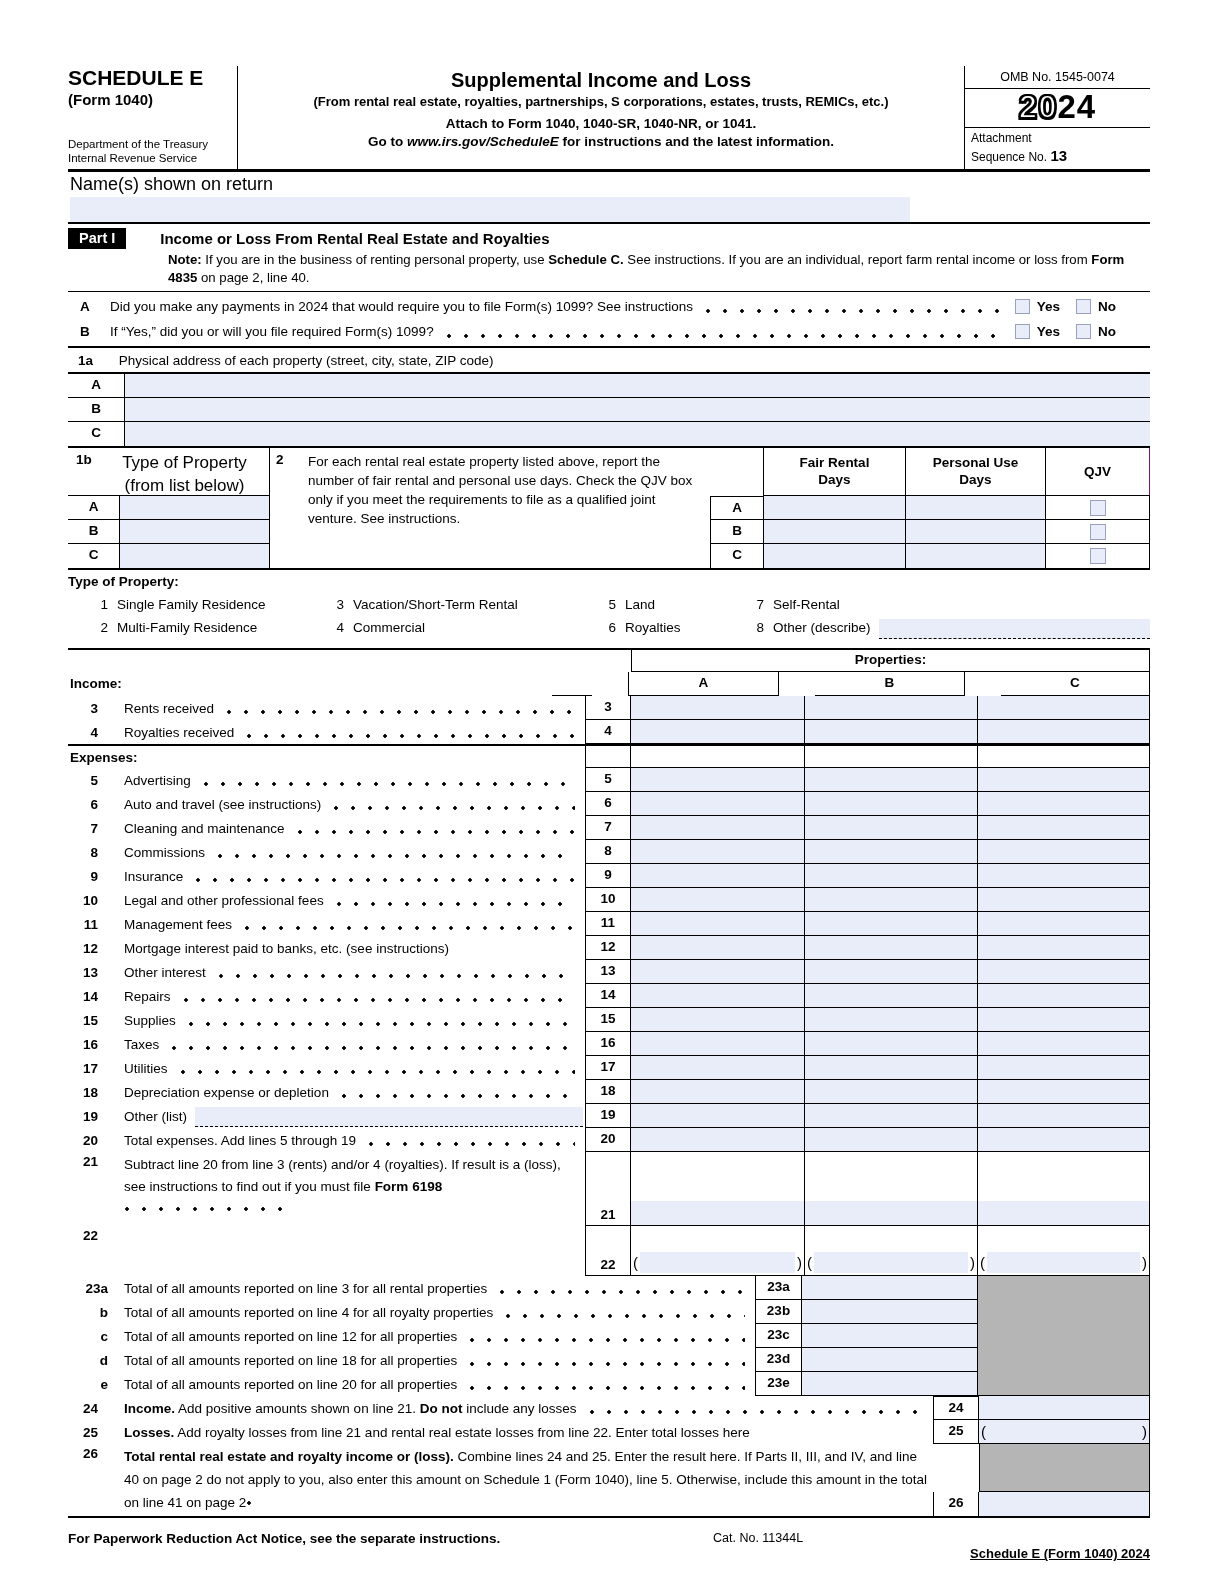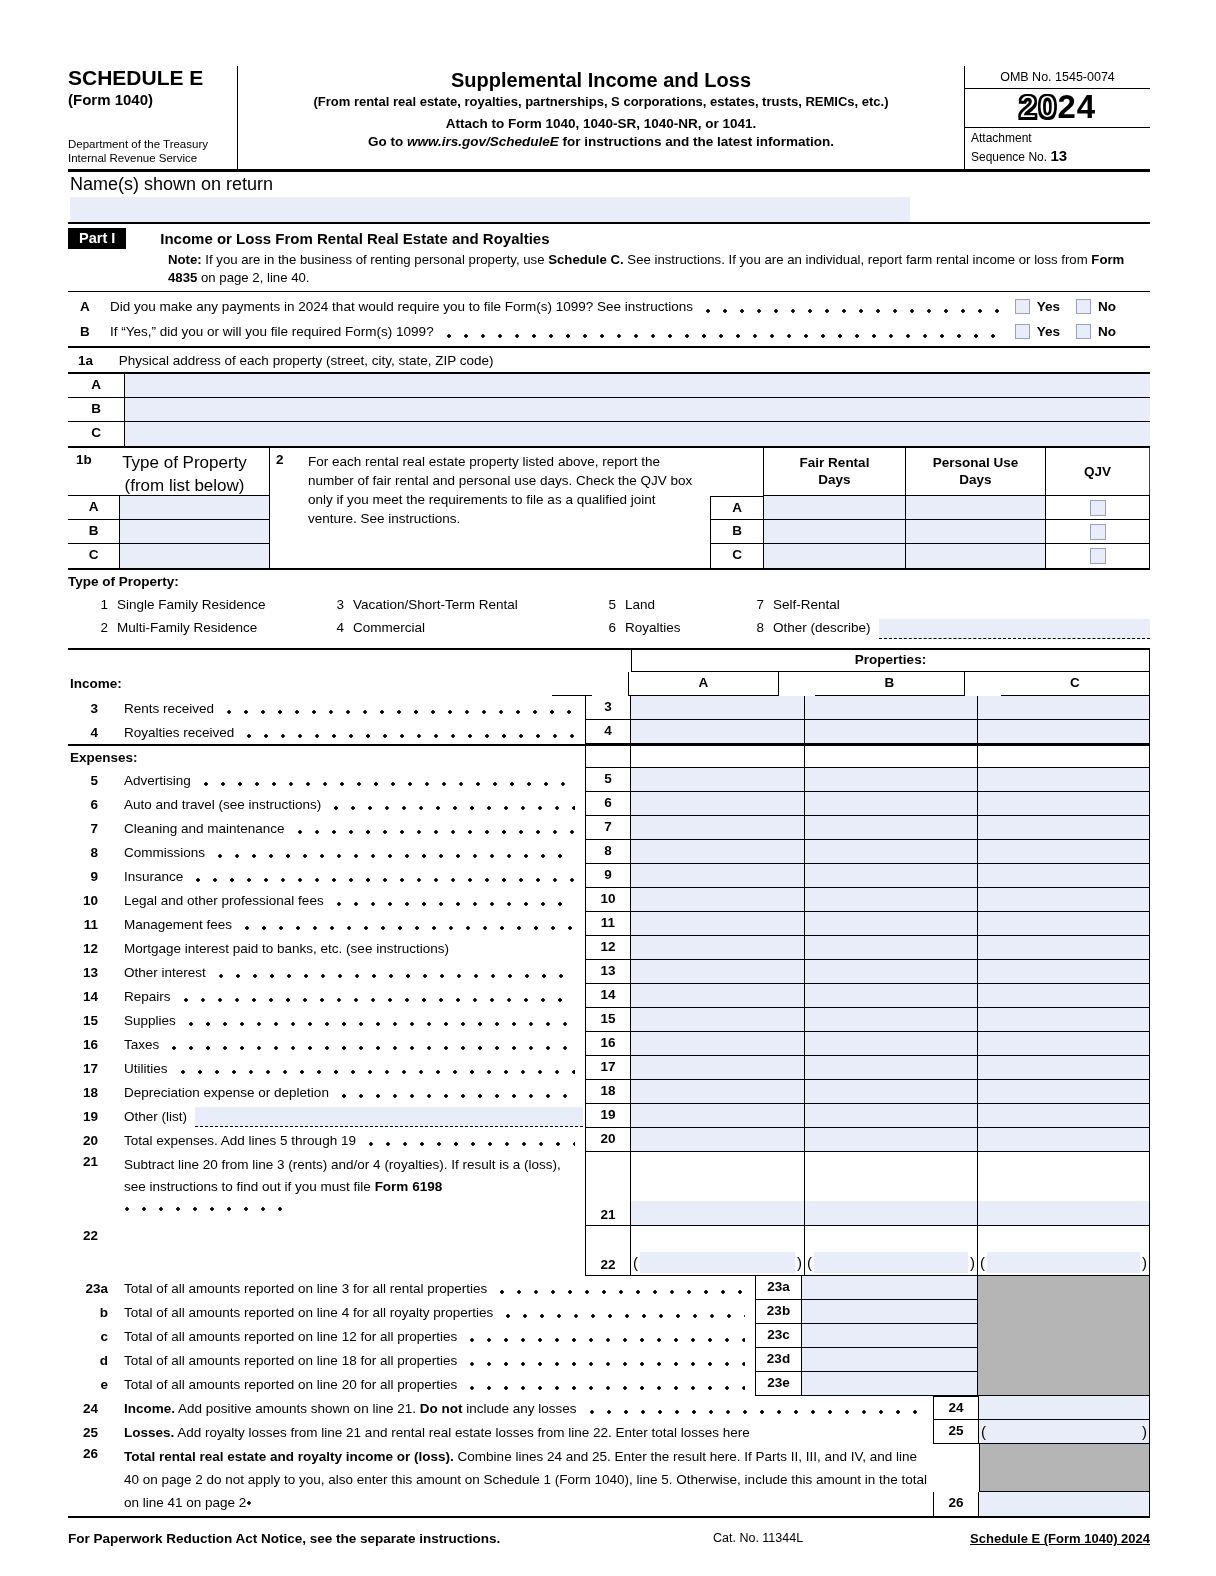--- a/index.html
+++ b/index.html
@@ -168,21 +168,21 @@
 .l26-text{flex:1;margin-left:26px;line-height:23px;padding:1px 4px 0 0;}
 .l26-right{width:217px;display:flex;flex-direction:column;}
 .l26-top{flex:1;display:flex;}
 .l26-top-spacer{width:46px;}
 .l26-gray{flex:1;background:var(--gray);border:solid #000;border-width:0 1px 1px 1px;}
 .l26-bottom{display:flex;height:24px;}
 .l26-numbox{width:46px;border:solid #000;border-width:0 1px 0 1px;text-align:center;font-weight:bold;padding-top:3px;flex:none;}
 .l26-input{flex:1;background:var(--blue);border-right:1px solid #000;}
 
 
-.footer{position:relative;display:flex;margin-top:13px;font-size:12.5px;align-items:baseline;}
+.footer{position:relative;display:flex;margin-top:13px;font-size:12.5px;align-items:baseline;flex-direction:column;}
 .f-left{font-weight:bold;font-size:13.5px;}
 .f-cat{position:absolute;left:645px;}
 .f-right{margin-left:auto;font-weight:bold;font-size:13px;text-decoration:underline;}
 </style>
 </head>
 <body>
 
 <div class="page">
 <div class="content">
 

